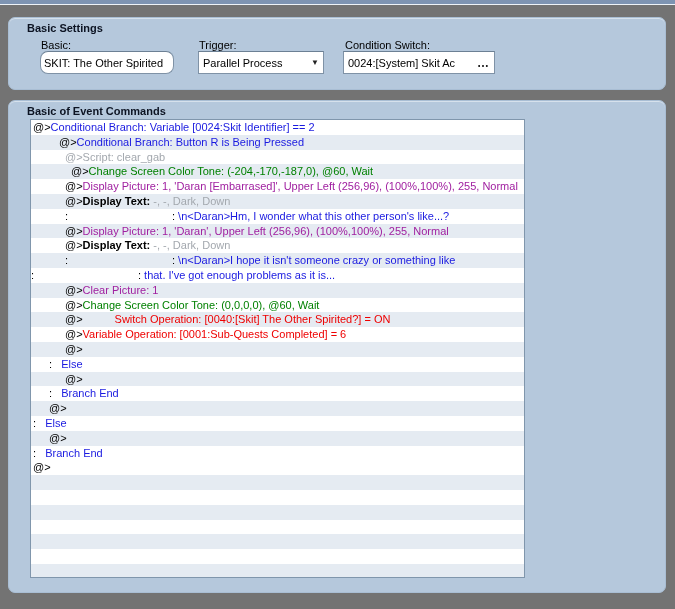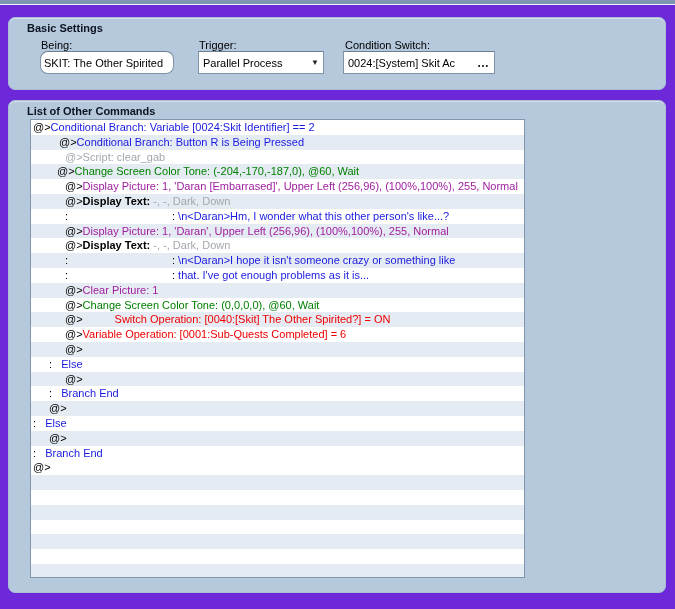--- a/index.html
+++ b/index.html
@@ -1,17 +1,17 @@
 <!DOCTYPE html>
 <html><head>
 <meta charset="utf-8">
 <style>
   * { margin:0; padding:0; box-sizing:border-box; }
   body { width:675px; height:609px; }
-  .page { position:relative; width:675px; height:609px; background:#6d28d9;
+  .page { position:relative; width:675px; height:609px; background:#737373;
           font-family:"Liberation Sans", sans-serif; overflow:hidden; }
   .topbar { position:absolute; top:0; left:0; width:675px; height:5px;
             background:#7e94b2; border-bottom:1px solid #eef3f8; }
   .group { position:absolute; background:#b5c8dc; border-radius:7px;
            border:1px solid #a9bed4; box-shadow: inset 0 1px 0 rgba(255,255,255,0.45); }
   #basic-group { left:8px; top:17px; width:658px; height:73px; }
   #list-group  { left:8px; top:100px; width:658px; height:493px; }
   .group-title { position:absolute; left:18px; top:4px; font-size:11px;
                  font-weight:bold; color:#0c1322; }
   .flabel { position:absolute; font-size:11px; color:#000; }
@@ -31,50 +31,50 @@
 </style>
 </head>
 <body>
 
 <div class="page">
   <div class="topbar"></div>
 
   <div class="group" id="basic-group">
     <div class="group-title">Basic Settings</div>
 
-    <div class="flabel" style="left:32px; top:21px;">Being:</div>
+    <div class="flabel" style="left:32px; top:21px;">Basic:</div>
     <input class="tbox" style="left: 31px; top: 33px; width: 134px;" readonly="" value="SKIT: The Other Spirited">
 
     <div class="flabel" style="left:190px; top:21px;">Trigger:</div>
     <div class="tbox" style="left:189px; top:33px; width:126px;">
       <span class="combo-text">Parallel Process</span>
       <span class="arrow">▼</span>
     </div>
 
     <div class="flabel" style="left:336px; top:21px;">Condition Switch:</div>
     <div class="tbox" style="left:334px; top:33px; width:152px;">
       <span class="combo-text">0024:[System] Skit Ac</span>
       <span class="browse">…</span>
     </div>
   </div>
 
   <div class="group" id="list-group">
-    <div class="group-title">List of Other Commands</div>
+    <div class="group-title">Basic of Event Commands</div>
     <div class="listbox" id="cmdlist">
         <div class="row" style="padding-left: 2px;"><span style="color: rgb(0, 0, 0);">@&gt;</span><span style="color: rgb(26, 26, 224);">Conditional Branch: Variable [0024:Skit Identifier] == 2</span></div>
         <div class="row shaded" style="padding-left: 28px;"><span style="color: rgb(0, 0, 0);">@&gt;</span><span style="color: rgb(26, 26, 224);">Conditional Branch: Button R is Being Pressed</span></div>
         <div class="row" style="padding-left: 34px;"><span style="color: rgb(163, 168, 174);">@&gt;Script: clear_gab</span></div>
-        <div class="row shaded" style="padding-left: 26px;"><span style="color: rgb(0, 0, 0);">@&gt;</span><span style="color: rgb(0, 128, 0);">Change Screen Color Tone: (-204,-170,-187,0), @60, Wait</span></div>
+        <div class="row shaded" style="padding-left: 40px;"><span style="color: rgb(0, 0, 0);">@&gt;</span><span style="color: rgb(0, 128, 0);">Change Screen Color Tone: (-204,-170,-187,0), @60, Wait</span></div>
         <div class="row" style="padding-left: 34px;"><span style="color: rgb(0, 0, 0);">@&gt;</span><span style="color: rgb(160, 32, 160);">Display Picture: 1, 'Daran [Embarrased]', Upper Left (256,96), (100%,100%), 255, Normal</span></div>
         <div class="row shaded" style="padding-left: 34px;"><span style="color: rgb(0, 0, 0);">@&gt;</span><span style="color: rgb(0, 0, 0); font-weight: bold;">Display Text:</span><span style="color: rgb(0, 0, 0);"> </span><span style="color: rgb(163, 168, 174);">-, -, Dark, Down</span></div>
         <div class="row" style="padding-left: 34px;"><span style="color: rgb(0, 0, 0);">:                                  : </span><span style="color: rgb(26, 26, 224);">\n&lt;Daran&gt;Hm, I wonder what this other person's like...?</span></div>
         <div class="row shaded" style="padding-left: 34px;"><span style="color: rgb(0, 0, 0);">@&gt;</span><span style="color: rgb(160, 32, 160);">Display Picture: 1, 'Daran', Upper Left (256,96), (100%,100%), 255, Normal</span></div>
         <div class="row" style="padding-left: 34px;"><span style="color: rgb(0, 0, 0);">@&gt;</span><span style="color: rgb(0, 0, 0); font-weight: bold;">Display Text:</span><span style="color: rgb(0, 0, 0);"> </span><span style="color: rgb(163, 168, 174);">-, -, Dark, Down</span></div>
         <div class="row shaded" style="padding-left: 34px;"><span style="color: rgb(0, 0, 0);">:                                  : </span><span style="color: rgb(26, 26, 224);">\n&lt;Daran&gt;I hope it isn't someone crazy or something like</span></div>
-        <div class="row" style="padding-left: 34px;"><span style="color: rgb(0, 0, 0);">:                                  : </span><span style="color: rgb(26, 26, 224);">that. I've got enough problems as it is...</span></div>
+        <div class="row" style=""><span style="color: rgb(0, 0, 0);">:                                  : </span><span style="color: rgb(26, 26, 224);">that. I've got enough problems as it is...</span></div>
         <div class="row shaded" style="padding-left: 34px;"><span style="color: rgb(0, 0, 0);">@&gt;</span><span style="color: rgb(160, 32, 160);">Clear Picture: 1</span></div>
         <div class="row" style="padding-left: 34px;"><span style="color: rgb(0, 0, 0);">@&gt;</span><span style="color: rgb(0, 128, 0);">Change Screen Color Tone: (0,0,0,0), @60, Wait</span></div>
         <div class="row shaded" style="padding-left: 34px;"><span style="color: rgb(0, 0, 0);">@&gt;</span><span style="color: rgb(238, 0, 0); padding-left: 32px;">Switch Operation: [0040:[Skit] The Other Spirited?] = ON</span></div>
         <div class="row" style="padding-left: 34px;"><span style="color: rgb(0, 0, 0);">@&gt;</span><span style="color: rgb(238, 0, 0);">Variable Operation: [0001:Sub-Quests Completed] = 6</span></div>
         <div class="row shaded" style="padding-left: 34px;"><span style="color: rgb(0, 0, 0);">@&gt;</span></div>
         <div class="row" style="padding-left: 18px;"><span style="color: rgb(0, 0, 0);">:   </span><span style="color: rgb(26, 26, 224);">Else</span></div>
         <div class="row shaded" style="padding-left: 34px;"><span style="color: rgb(0, 0, 0);">@&gt;</span></div>
         <div class="row" style="padding-left: 18px;"><span style="color: rgb(0, 0, 0);">:   </span><span style="color: rgb(26, 26, 224);">Branch End</span></div>
         <div class="row shaded" style="padding-left: 18px;"><span style="color: rgb(0, 0, 0);">@&gt;</span></div>
         <div class="row" style="padding-left: 2px;"><span style="color: rgb(0, 0, 0);">:   </span><span style="color: rgb(26, 26, 224);">Else</span></div>

